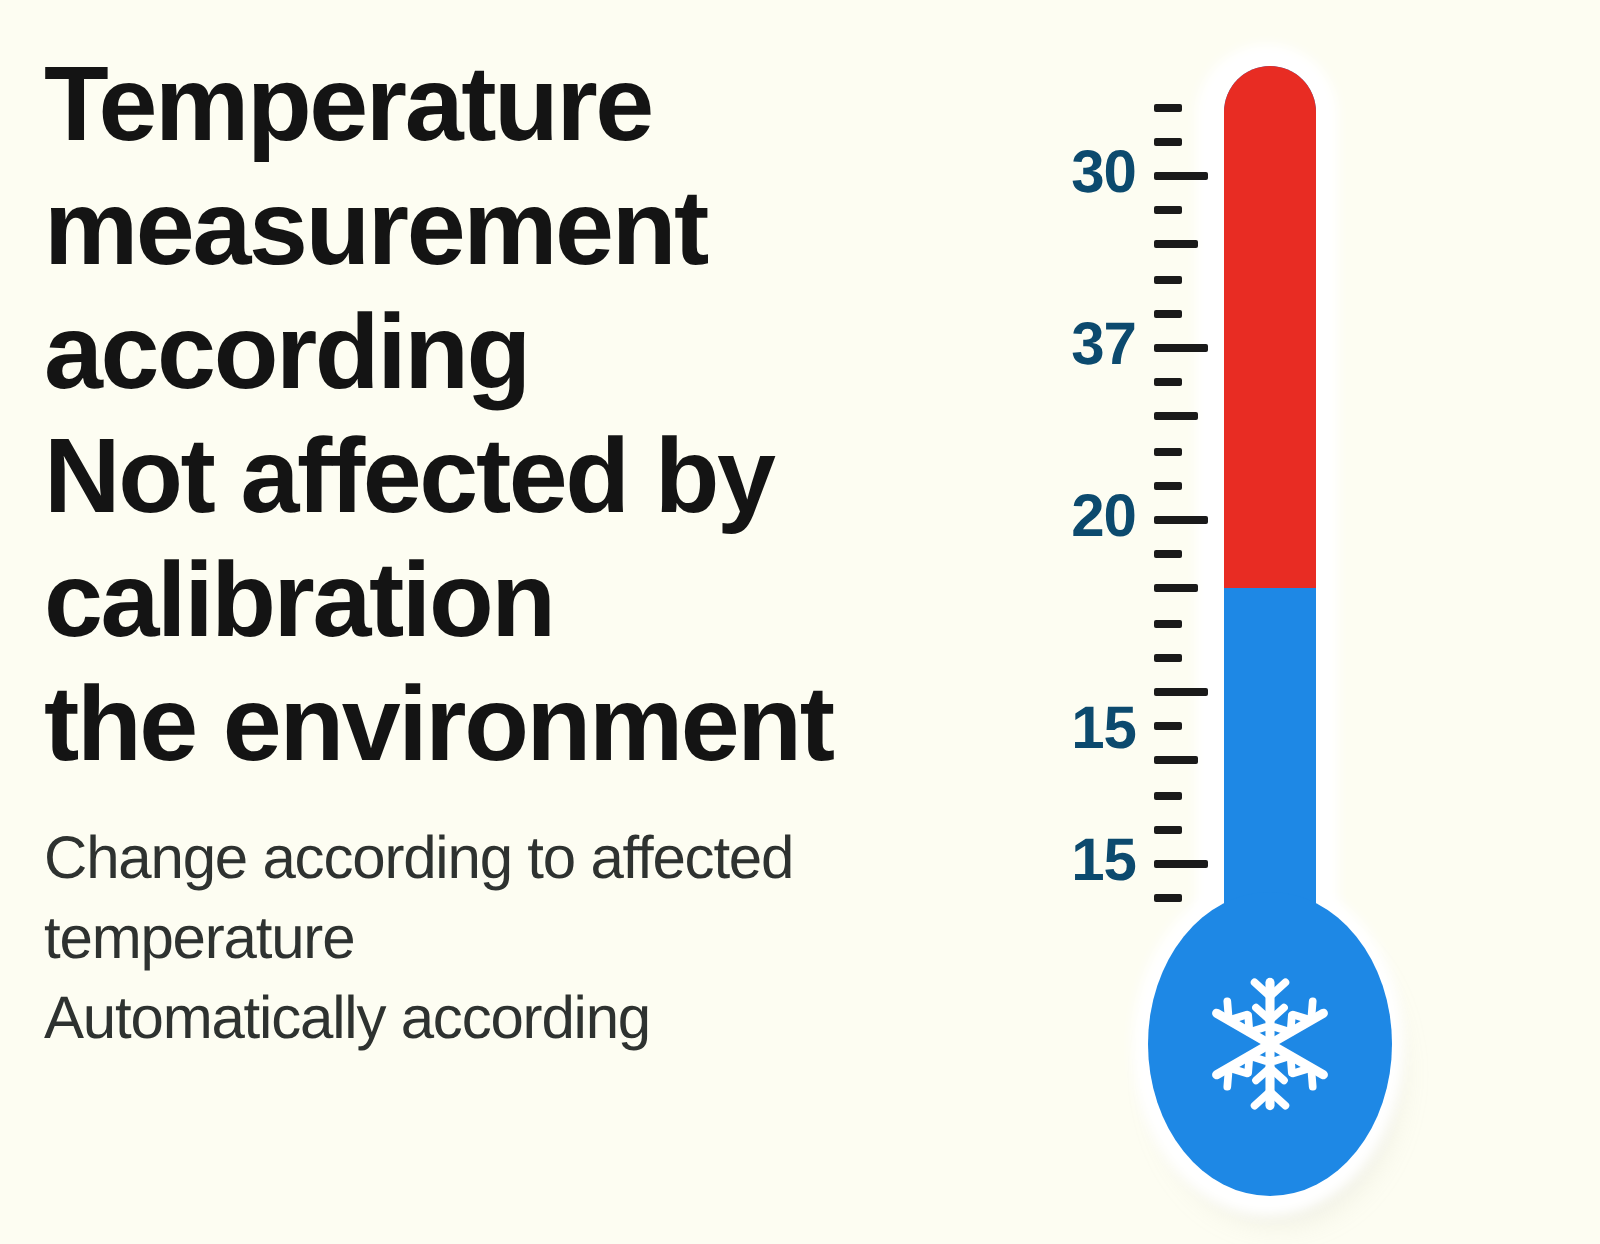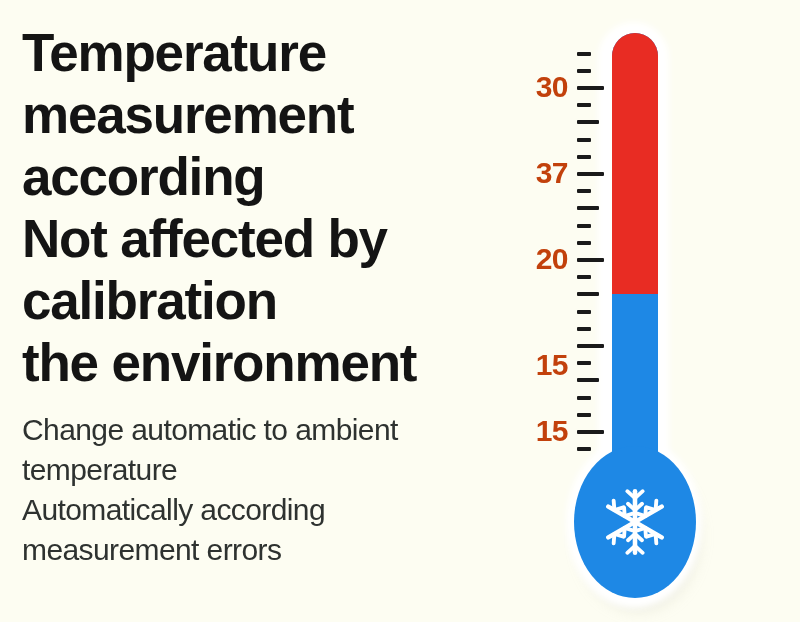--- a/index.html
+++ b/index.html
@@ -155,45 +155,44 @@
   .tick.minor { width: 14px; left: 57px; height: 4px; }
 
   .tick-label {
     position: absolute;
     right: 232px;
     font-family: "Liberation Sans", sans-serif;
     font-weight: 700;
     font-size: 30px;
     line-height: 30px;
     letter-spacing: -0.5px;
-    color: #c2410c;
+    color: #0c4a6e;
     white-space: nowrap;
   }
 </style>
 </head>
 <body>
 
 <div id="stage">
 
   <div class="text-panel">
 
     <h1 class="headline">
       <span class="hl-line">Temperature</span>
       <span class="hl-line">measurement</span>
       <span class="hl-line">according</span>
       <span class="hl-line">Not affected by</span>
       <span class="hl-line">calibration</span>
       <span class="hl-line">the environment</span>
     </h1>
 
     <p class="subcopy">
-      <span class="sc-line">Change automatic to ambient</span>
+      <span class="sc-line">Change according to affected</span>
       <span class="sc-line">temperature</span>
       <span class="sc-line">Automatically according</span>
-      <span class="sc-line">measurement errors</span>
     </p>
 
   </div>
 
   <div class="thermo-wrap">
 
     <div class="bulb-shadow"></div>
     <div class="thermo-halo"></div>
     <div class="bulb-halo"></div>
 

